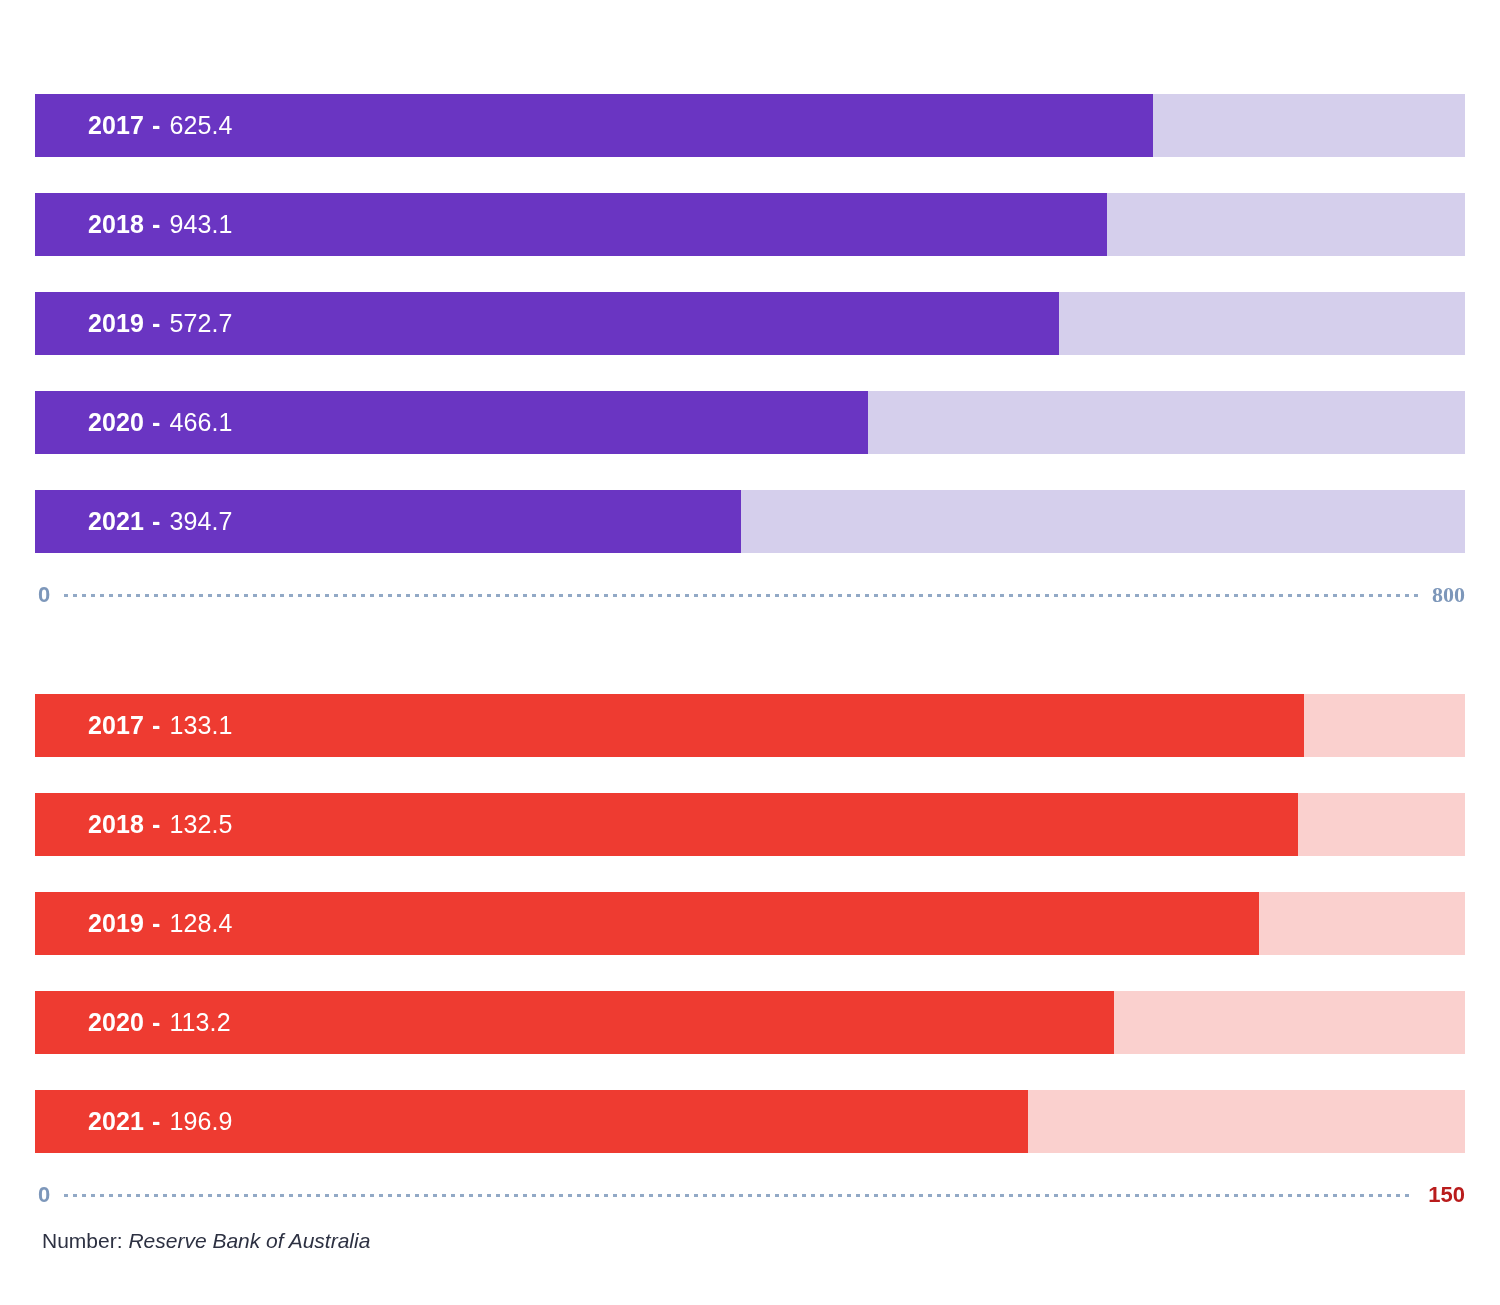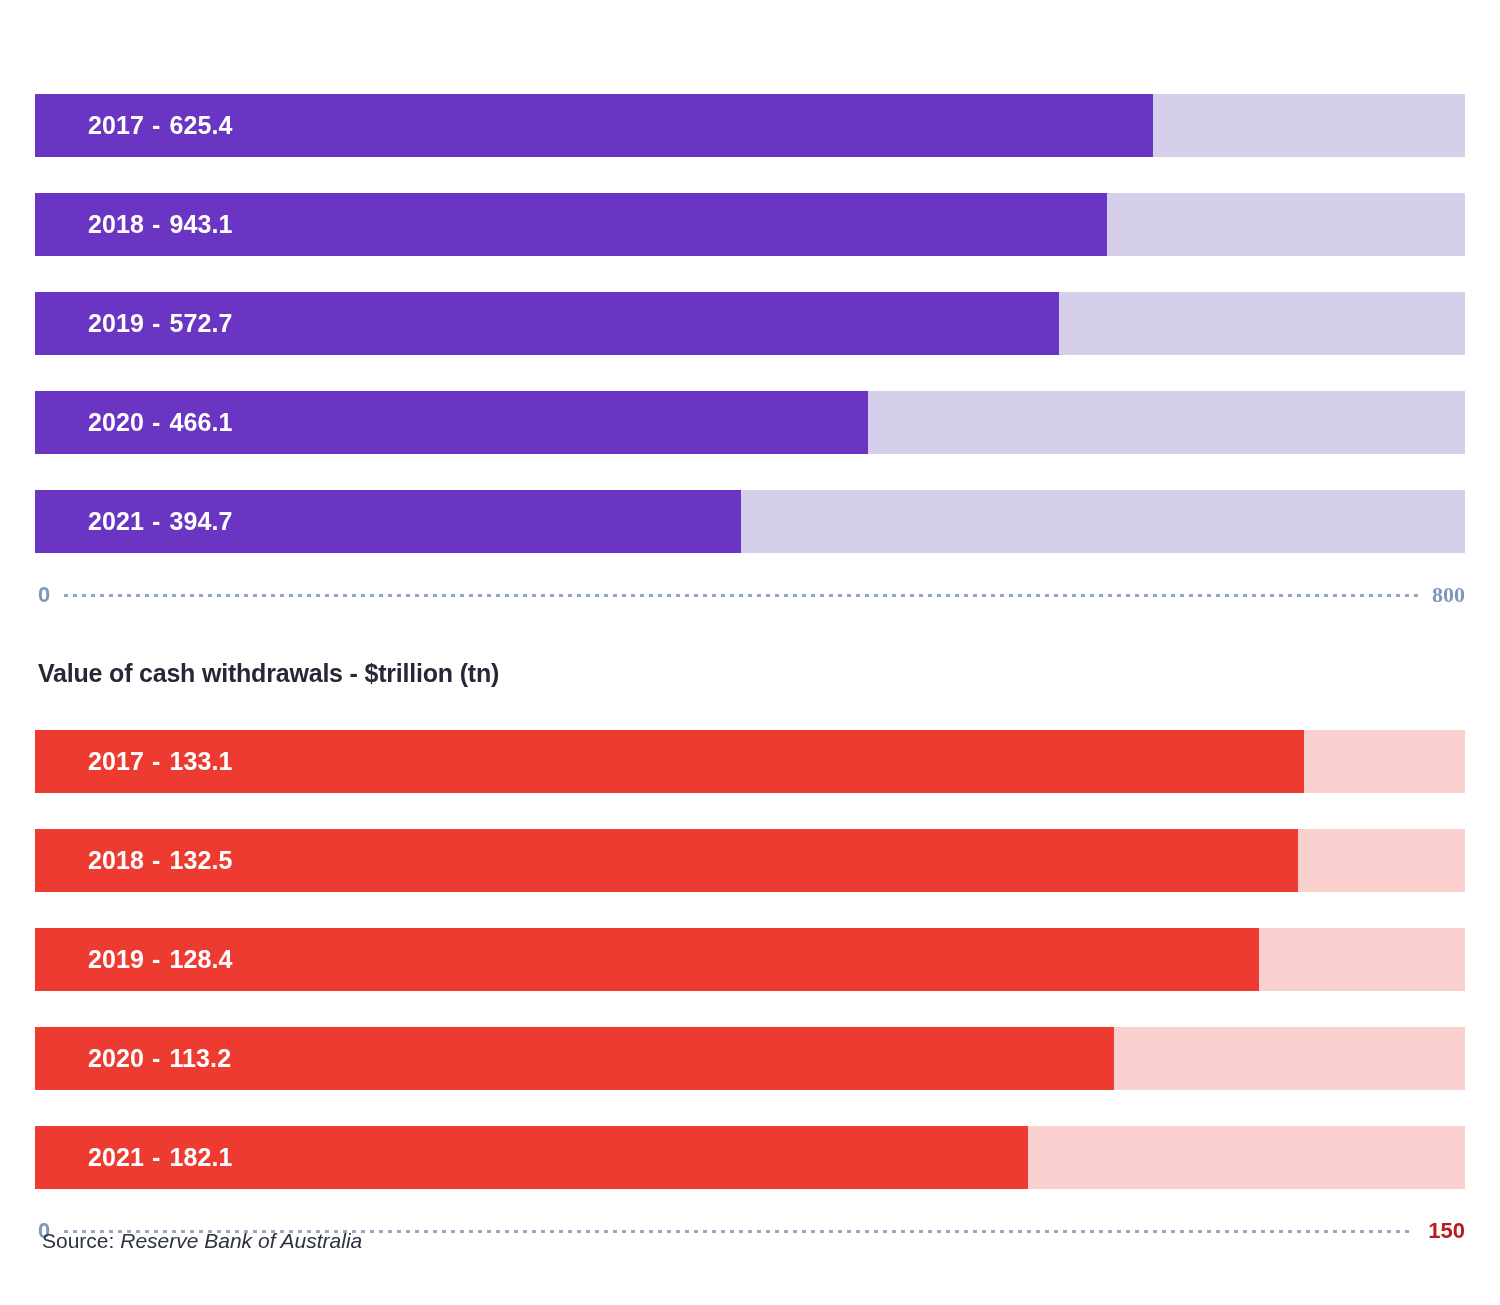--- a/index.html
+++ b/index.html
@@ -71,21 +71,21 @@
     letter-spacing: 0.1px;
   }
   .bar-label .year {
     font-weight: bold;
     margin-right: 8px;
   }
   .bar-label .dash {
     font-weight: bold;
     margin-right: 9px;
   }
-  .bar-label .value { font-weight: 700; }
+  .bar-label .value { font-weight: 400; }
 
   
   .axis {
     position: relative;
     height: 30px;
     margin-left: 35px;
     margin-right: 35px;
     margin-top: 2px;
     display: flex;
     align-items: center;
@@ -182,21 +182,20 @@
     </div>
 
     <div class="axis">
       <span class="axis-min" style="color: rgb(125, 151, 186);">0</span>
       <span class="axis-line"></span>
       <span class="axis-max" style="color: rgb(125, 151, 186); font-family: Liberation Serif, serif;">800</span>
     </div>
   </div>
 
   <div class="chart-block" id="chart-block-value">
-    <div class="chart-title">Value of cash withdrawals - $trillion (tn)</div>
 
     <div class="bars">
 
       <div class="bar-row">
         <div class="bar-track" style="background: rgb(250, 208, 206); width: 1430px;"></div>
         <div class="bar-fill" style="background: rgb(238, 59, 49); width: 1268.89px;"></div>
         <div class="bar-label">
           <span class="year">2017</span>
           <span class="dash">-</span>
           <span class="value">133.1</span>
@@ -232,31 +231,31 @@
           <span class="value">113.2</span>
         </div>
       </div>
 
       <div class="bar-row">
         <div class="bar-track" style="background: rgb(250, 208, 206); width: 1430px;"></div>
         <div class="bar-fill" style="background: rgb(238, 59, 49); width: 993.373px;"></div>
         <div class="bar-label">
           <span class="year">2021</span>
           <span class="dash">-</span>
-          <span class="value">182.1</span>
+          <span class="value">196.9</span>
         </div>
       </div>
 
     </div>
 
     <div class="axis">
       <span class="axis-min" style="color: rgb(125, 151, 186);">0</span>
       <span class="axis-line"></span>
       <span class="axis-max" style="color: #b91c1c; text-align: right;">150</span>
     </div>
   </div>
 
   <div class="source">
-    <span class="src-label">Source:</span>
+    <span class="src-label">Number:</span>
     <span class="src-value">Reserve Bank of Australia</span>
   </div>
 
 </div>
 
 </body></html>

